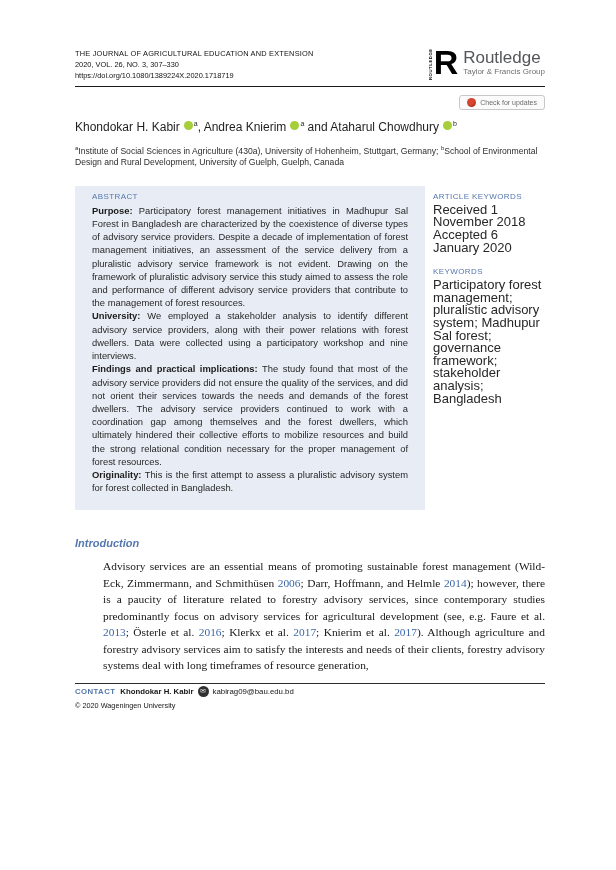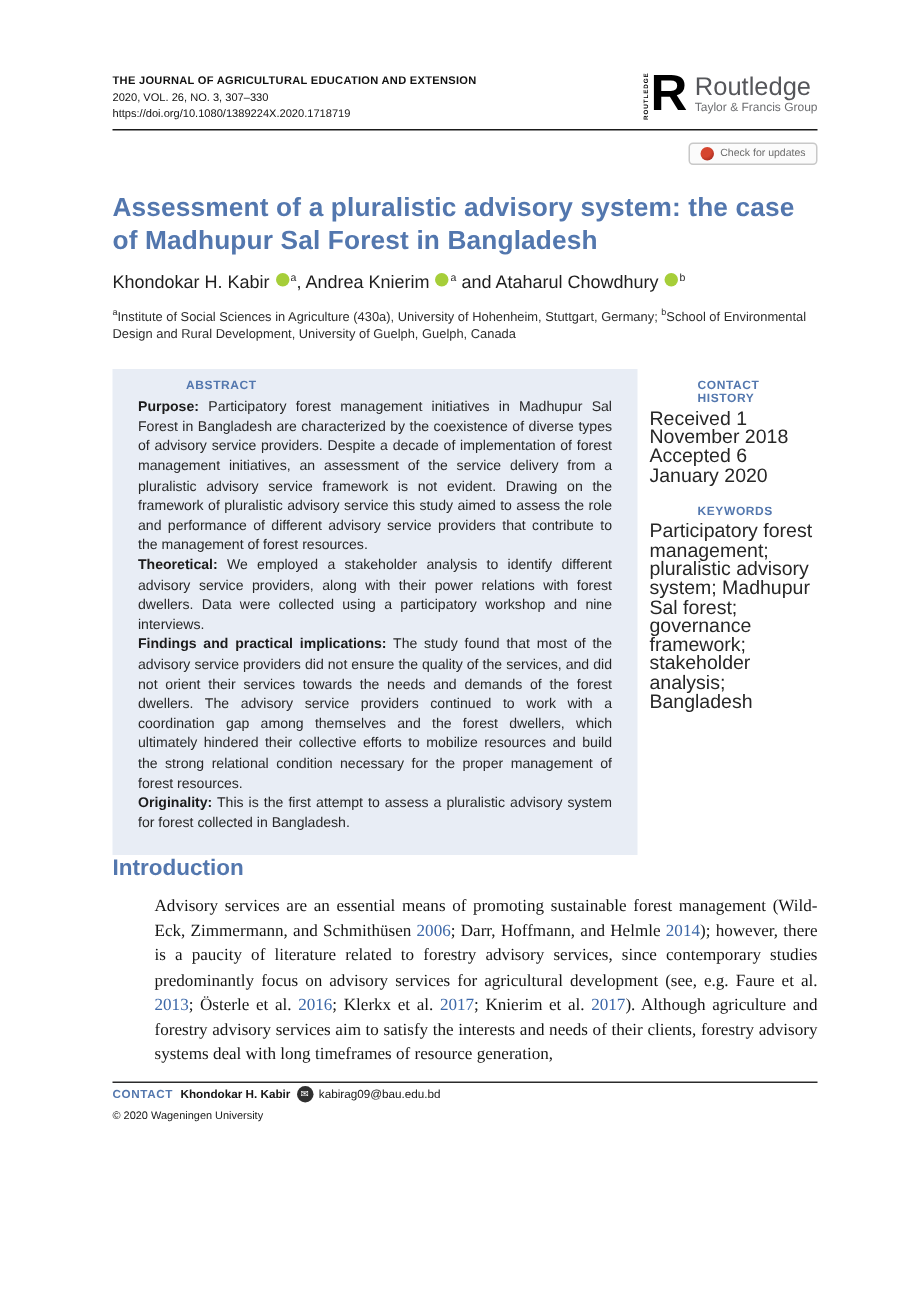--- a/index.html
+++ b/index.html
@@ -8,21 +8,21 @@
     width:616px; height:870px; overflow:hidden;
     font-family:"Liberation Sans", sans-serif;
     color:#1f1f1f;
     position:relative;
   }
   .page { width:616px; height:870px; padding:48px 71px 0 75px; }
 
   
   .hdr { display:flex; justify-content:space-between; align-items:flex-start; }
   .jinfo { font-size:7.4px; line-height:11px; color:#111; }
-  .jname { font-weight:bold; letter-spacing:.2px; }
+  .jname { font-weight:normal; letter-spacing:.2px; }
   .jdoi  { color:#111; text-decoration:none; }
   .logo { display:flex; align-items:flex-start; gap:6px; margin-top:-2px; }
   .logo-mark { display:flex; align-items:stretch; }
   .logo-vert {
     writing-mode:vertical-rl; transform:rotate(180deg);
     font-size:4.2px; font-weight:bold; letter-spacing:.6px; color:#000;
     line-height:1; height:30px; margin-top:4px;
   }
   .logo-r { font-size:34px; font-weight:800; line-height:.95; color:#000; letter-spacing:-1px; }
   .logo-words { display:flex; flex-direction:column; margin-top:3px; }
@@ -55,30 +55,30 @@
     background:#a6ce39; margin:0 1px 0 4px; position:relative; top:-1px; cursor:pointer;
   }
   .authors sup { font-size:7px; color:#1f1f1f; }
   .affils { margin-top:9px; font-size:8.6px; line-height:11.5px; color:#2d2d2d; max-width:470px; }
   .affils sup { font-size:6px; }
 
   
   .abs-row { display:flex; margin-top:17px; }
   .abs-box { width:350px; background:#e8edf5; padding:6px 17px 16px 17px; }
   .blue-label {
-    font-size:8px; font-weight:bold; color:#5377ae; letter-spacing:.4px; margin-bottom:3px;margin-left:32px;
+    font-size:8px; font-weight:normal; color:#5377ae; letter-spacing:.4px; margin-bottom:3px;
   }
   .abs-para { font-size:9.4px; line-height:13.2px; text-align:justify; color:#272727; }
   .abs-para b { color:#1b1b1b; }
   .sidebar { margin-left:8px; width:112px; padding-top:6px; }
   .side-block { margin-bottom:13px; }
   .side-text { font-size:13px; line-height:12.6px; color:#272727; }
 
   
-  .sec-title { font-size:15px; font-weight:bold; color:#5377ae; }
+  .sec-title { margin-top:27px; font-size:11px; font-weight:bold; color:#5377ae;font-style:italic; }
   .intro {
     margin-top:9px; font-family:"Liberation Serif", serif;
     font-size:11.4px; line-height:16.5px; text-align:justify; color:#161616;
     max-width:470px;
     margin-left:28px;
   }
   .cite { color:#3d68a8; cursor:pointer; }
 
   
   .foot-rule { border:0; border-top:1px solid #2b2b2b; margin-top:9px; }
@@ -118,37 +118,36 @@
 
   <hr class="hrule">
 
   <div class="badge-row">
     <button class="badge">
       <span class="badge-icon"></span>
       <span>Check for updates</span>
     </button>
   </div>
 
-  <h1 class="title">Assessment of a pluralistic advisory system: the case of Madhupur Sal Forest in Bangladesh</h1>
   <div class="authors"><span>Khondokar H. Kabir</span><span class="orcid"></span><sup>a</sup><span>, </span><span>Andrea Knierim</span><span class="orcid"></span><sup>a</sup><span> and </span><span>Ataharul Chowdhury</span><span class="orcid"></span><sup>b</sup></div>
   <div class="affils"><sup>a</sup><span>Institute of Social Sciences in Agriculture (430a), University of Hohenheim, Stuttgart, Germany; </span><sup>b</sup><span>School of Environmental Design and Rural Development, University of Guelph, Guelph, Canada</span></div>
 
   <div class="abs-row">
     <div class="abs-box">
       <div class="blue-label">ABSTRACT</div>
       <div id="abs-body">
           <div class="abs-para"><b>Purpose:</b><span> Participatory forest management initiatives in Madhupur Sal Forest in Bangladesh are characterized by the coexistence of diverse types of advisory service providers. Despite a decade of implementation of forest management initiatives, an assessment of the service delivery from a pluralistic advisory service framework is not evident. Drawing on the framework of pluralistic advisory service this study aimed to assess the role and performance of different advisory service providers that contribute to the management of forest resources.</span></div>
-          <div class="abs-para"><b>Theoretical:</b><span> We employed a stakeholder analysis to identify different advisory service providers, along with their power relations with forest dwellers. Data were collected using a participatory workshop and nine interviews.</span></div>
+          <div class="abs-para"><b>University:</b><span> We employed a stakeholder analysis to identify different advisory service providers, along with their power relations with forest dwellers. Data were collected using a participatory workshop and nine interviews.</span></div>
           <div class="abs-para"><b>Findings and practical implications:</b><span> The study found that most of the advisory service providers did not ensure the quality of the services, and did not orient their services towards the needs and demands of the forest dwellers. The advisory service providers continued to work with a coordination gap among themselves and the forest dwellers, which ultimately hindered their collective efforts to mobilize resources and build the strong relational condition necessary for the proper management of forest resources.</span></div>
           <div class="abs-para"><b>Originality:</b><span> This is the first attempt to assess a pluralistic advisory system for forest collected in Bangladesh.</span></div>
         </div>
     </div>
     <div class="sidebar">
       <div class="side-block">
-        <div class="blue-label">CONTACT HISTORY</div>
+        <div class="blue-label">ARTICLE KEYWORDS</div>
         <div class="side-text" id="history-lines">
             <div>Received 1 November 2018</div>
             <div>Accepted 6 January 2020</div>
           </div>
       </div>
       <div class="side-block">
         <div class="blue-label">KEYWORDS</div>
         <div class="side-text">Participatory forest management; pluralistic advisory system; Madhupur Sal forest; governance framework; stakeholder analysis; Bangladesh</div>
       </div>
     </div>

